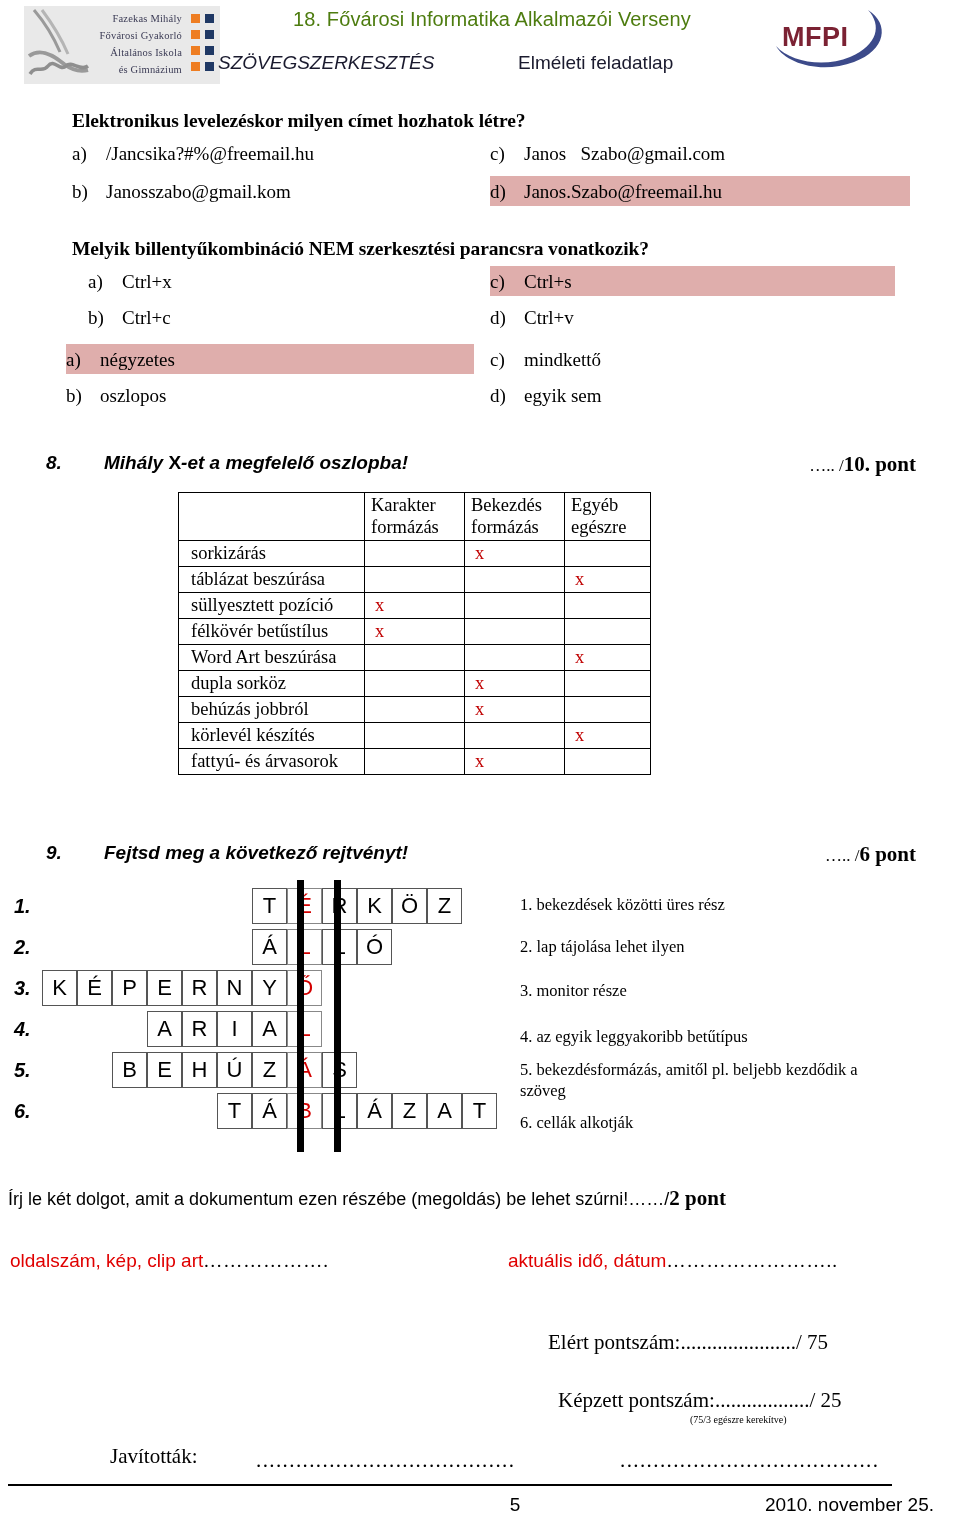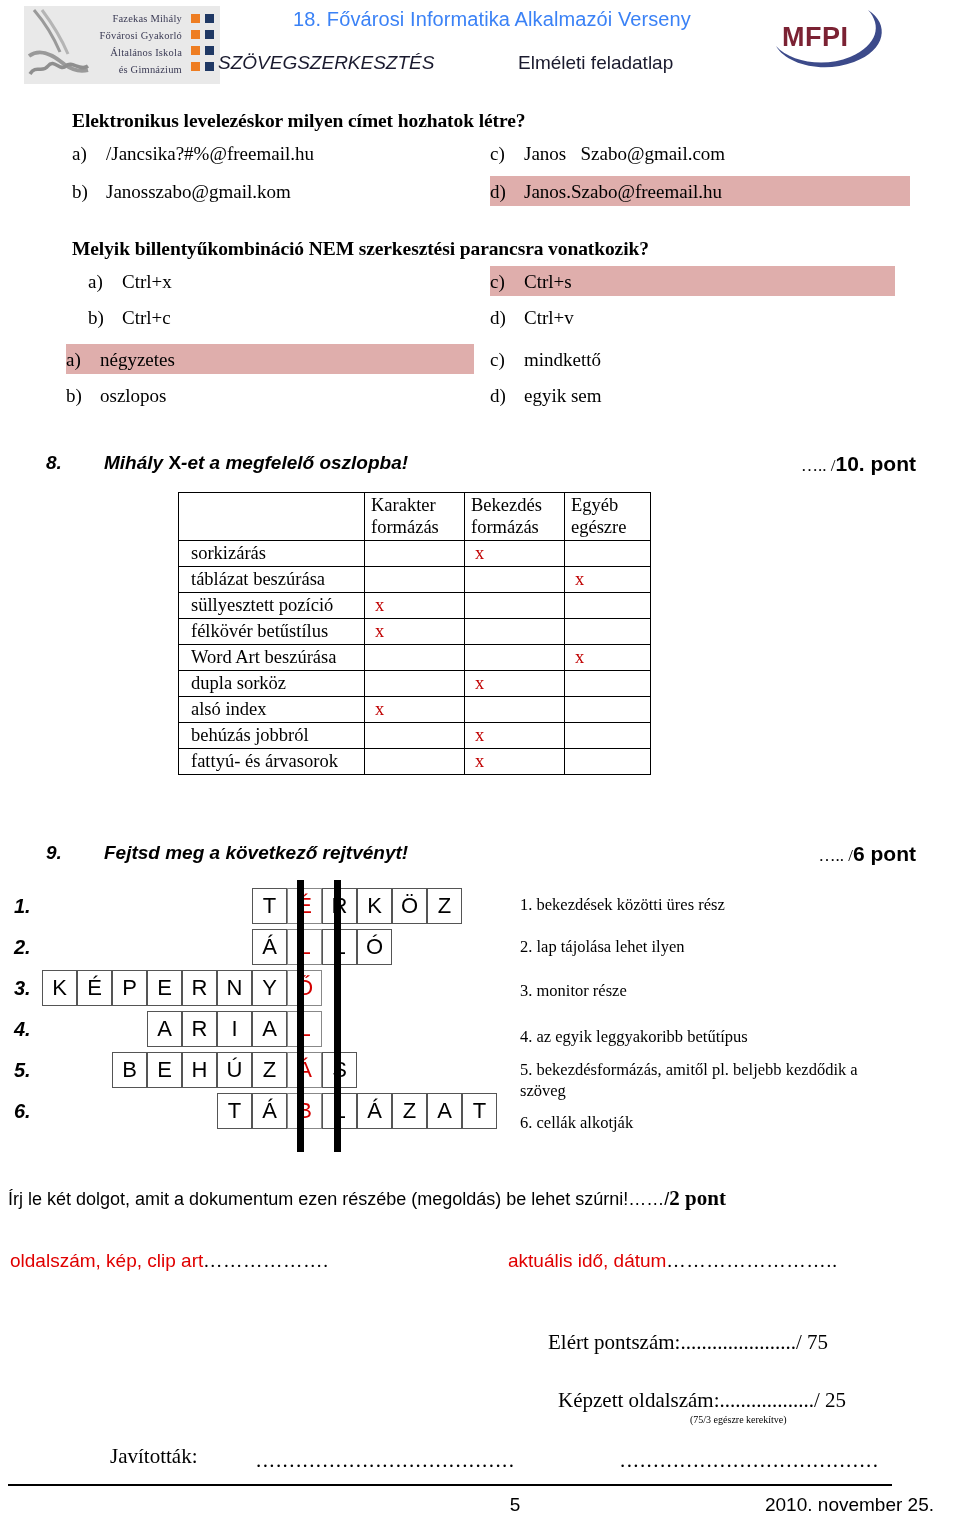--- a/index.html
+++ b/index.html
@@ -32,21 +32,21 @@
   .school-logo .squares { position:absolute; right:6px; top:8px; }
   .school-logo .sqrow { display:flex; gap:5px; margin-bottom:7px; }
   .school-logo .sq { width:9px; height:9px; }
   .sq.o { background:#ee7d22; }
   .sq.b { background:#1f3864; }
 
   .hdr-title {
     position:absolute; left:232px; top:8px; width:520px;
     text-align:center;
     font-family:"Liberation Sans", sans-serif;
-    font-size:20px; color:#3b82f6; letter-spacing:.1px;
+    font-size:20px; color:#4d7c0f; letter-spacing:.1px;
   }
   .hdr-sub { position:absolute; left:218px; top:52px; width:560px; }
   .hdr-sub .s1 {
     position:absolute; left:0; top:0;
     font-family:"Liberation Sans", sans-serif;
     font-style:italic; font-size:19px; color:#1a1a2e;
   }
   .hdr-sub .s2 {
     position:absolute; left:300px; top:0;
     font-family:"Liberation Sans", sans-serif;
@@ -82,21 +82,21 @@
     position:absolute; left:46px; top:0;
     font-style:italic; font-weight:bold; font-size:19px;
   }
   .task-text {
     position:absolute; left:104px; top:0;
     font-style:italic; font-weight:bold; font-size:19px;
   }
   .task-text b { font-style:normal; }
   .task-pts { position:absolute; right:44px; top:0; font-size:16px; font-family:"Liberation Serif", serif;}
   .task-pts .dots { font-size:17px; }
-  .task-pts .big { font-weight:bold; font-size:21px; font-family:Liberation Sans, sans-serif;}
+  .task-pts .big { font-weight:bold; font-size:21px; font-family:Liberation Serif, serif;}
 
   table.fmt {
     position:absolute; left:178px; top:492px;
     border-collapse:collapse;
     font-size:18.5px;
   }
   table.fmt td, table.fmt th { border:1px solid #000; padding:0; }
   table.fmt th {
     font-weight:normal; text-align:left; vertical-align:top;
     padding:1px 6px 2px 6px; line-height:22px;
@@ -326,30 +326,30 @@
         <td class="c-mark"></td>
         <td class="c-mark narrow">x</td>
       </tr>
     <tr>
         <td class="c-label">dupla sorköz</td>
         <td class="c-mark"></td>
         <td class="c-mark">x</td>
         <td class="c-mark narrow"></td>
       </tr>
     <tr>
-        <td class="c-label">alsó index</td>
-        <td class="c-mark">x</td>
-        <td class="c-mark"></td>
-        <td class="c-mark narrow"></td>
-      </tr>
-    <tr>
         <td class="c-label">behúzás jobbról</td>
         <td class="c-mark"></td>
         <td class="c-mark">x</td>
         <td class="c-mark narrow"></td>
+      </tr>
+    <tr>
+        <td class="c-label">körlevél készítés</td>
+        <td class="c-mark"></td>
+        <td class="c-mark"></td>
+        <td class="c-mark narrow">x</td>
       </tr>
     <tr>
         <td class="c-label">fattyú- és árvasorok</td>
         <td class="c-mark"></td>
         <td class="c-mark">x</td>
         <td class="c-mark narrow"></td>
       </tr>
   </tbody>
 </table>
 
@@ -427,21 +427,21 @@
   </div>
   <div class="ans" style="left:508px; top:64px;">
     <span>aktuális idő, dátum</span><span class="dots">……………………..</span>
   </div>
 </div>
 
 <div class="score" style="left:548px; top:1330px;">
   <span>Elért pontszám:</span><span>......................</span><span>/ 75</span>
 </div>
 <div class="score" style="left:558px; top:1388px;">
-  <span>Képzett oldalszám:</span><span>..................</span><span>/ 25</span>
+  <span>Képzett pontszám:</span><span>..................</span><span>/ 25</span>
 </div>
 <div class="note" style="left:690px; top:1414px;">(75/3 egészre kerekítve)</div>
 
 <div class="score" style="left:110px; top:1444px;">Javították:</div>
 <div class="score" style="left:256px; top:1448px; letter-spacing:1.4px;">.......................................</div>
 <div class="score" style="left:620px; top:1448px; letter-spacing:1.4px;">.......................................</div>
 
 <div class="footline"></div>
 <div class="pageno">5</div>
 <div class="fdate">2010. november 25.</div>

